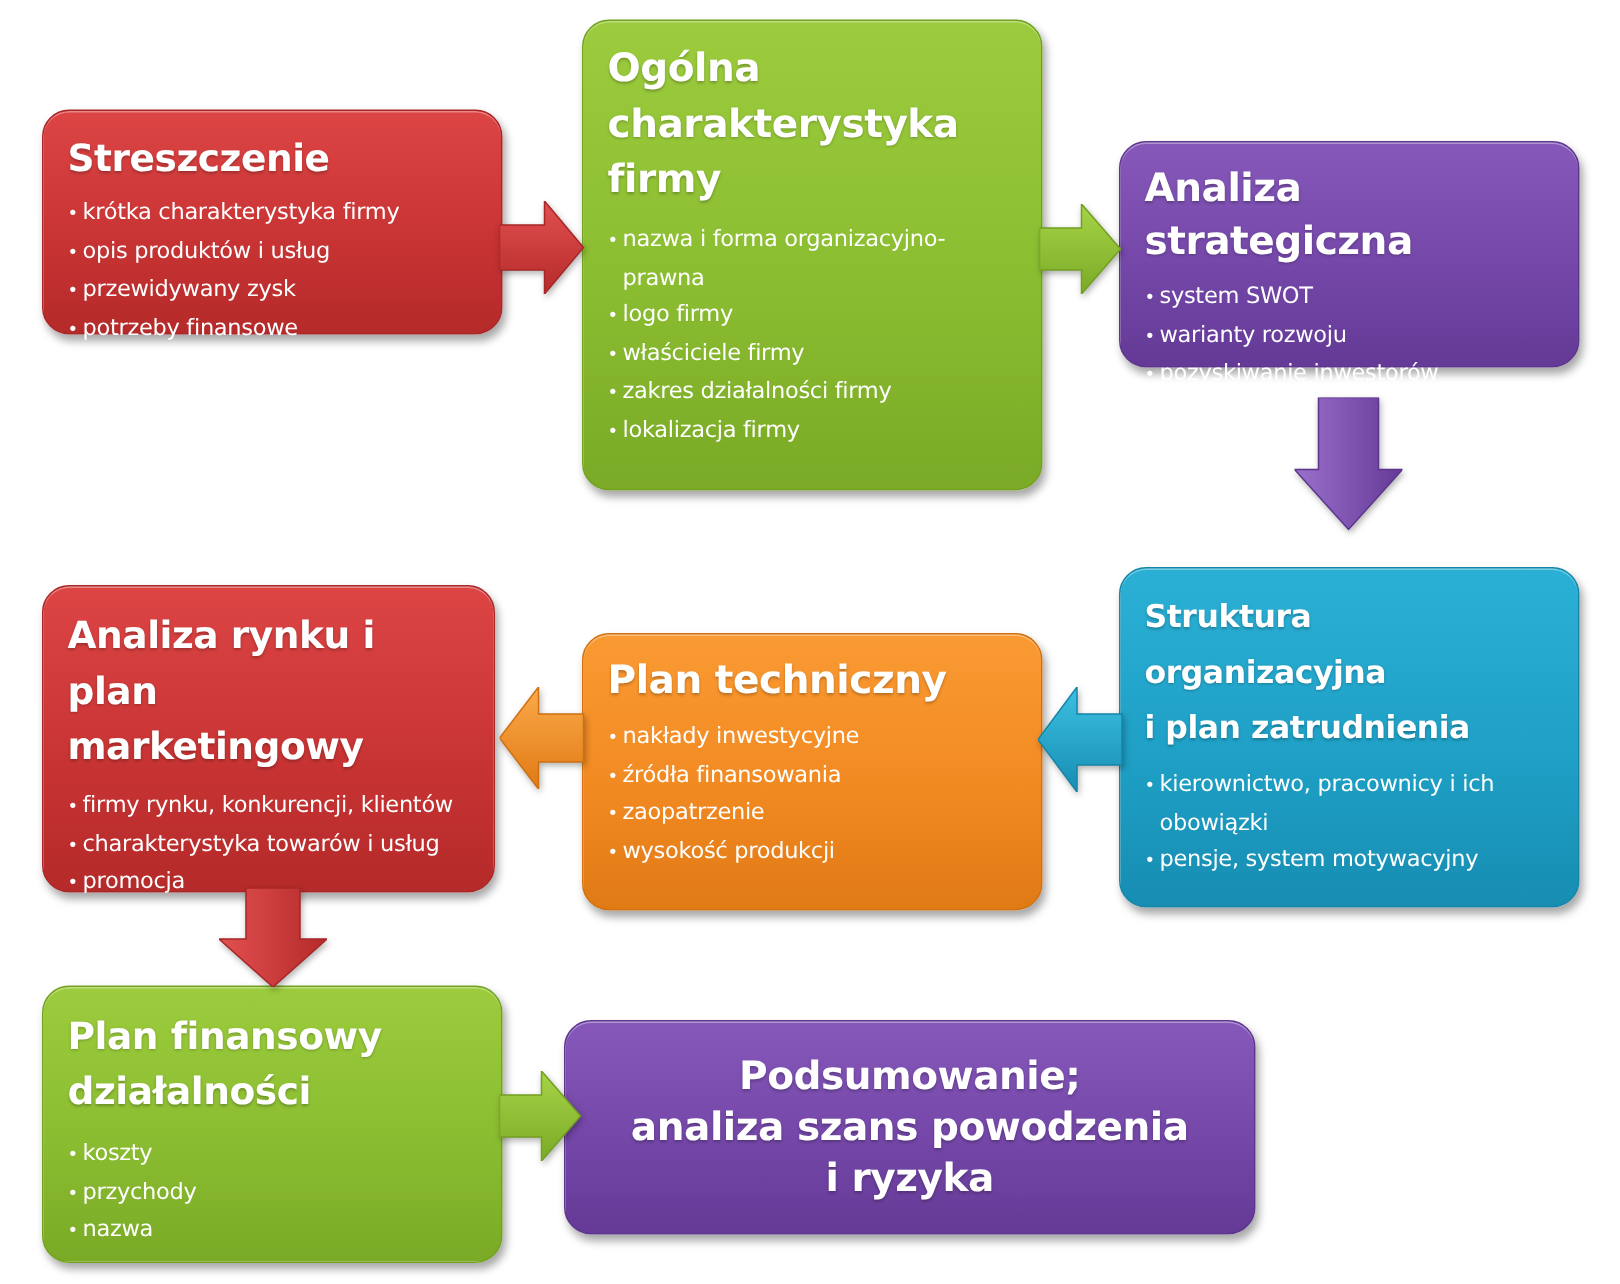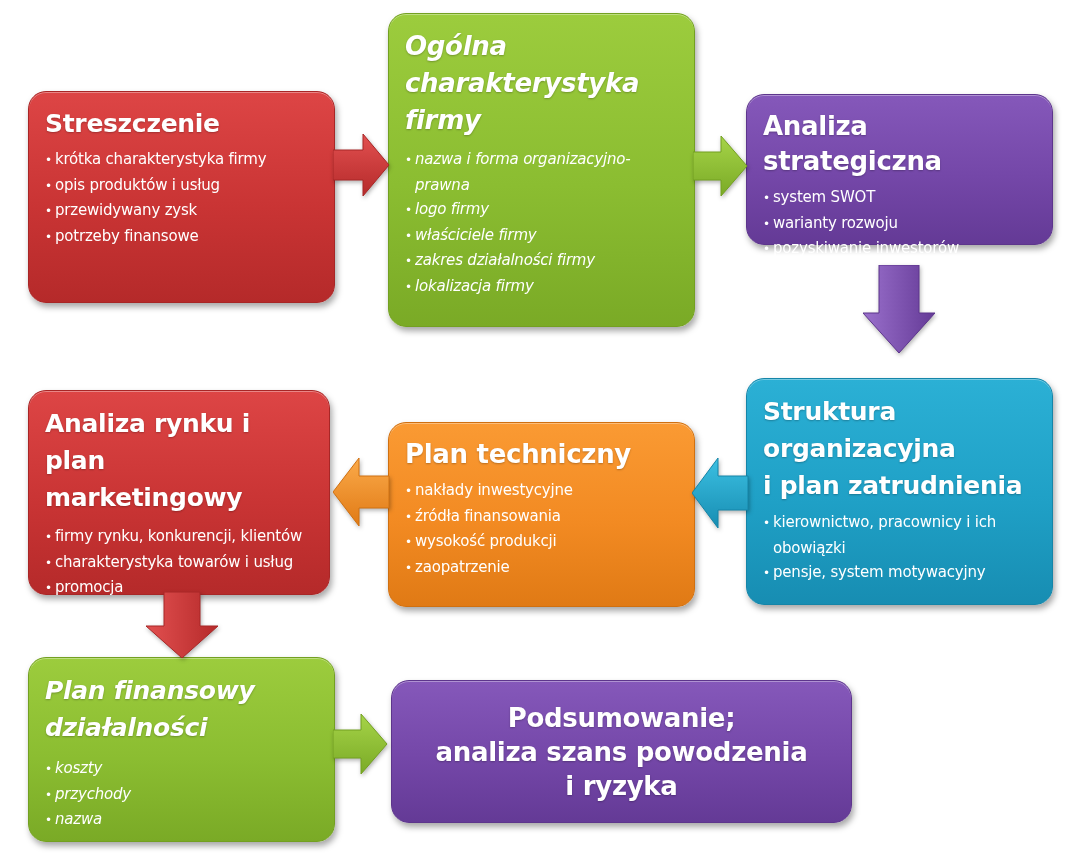--- a/index.html
+++ b/index.html
@@ -50,50 +50,49 @@
       text-indent: 0;
       font-size: 12px;
     }
     .red {
       background: linear-gradient(180deg, #dd4545 0%, #c93434 55%, #b52a2a 100%);
       border: 1px solid #a82626;
     }
     .green {
       background: linear-gradient(180deg, #9ccc3d 0%, #8bbd31 55%, #7aaa26 100%);
       border: 1px solid #73a021;
-      font-style: italic;
     }
     .purple {
       background: linear-gradient(180deg, #8558ba 0%, #7447a8 55%, #643a96 100%);
       border: 1px solid #5d358c;
     }
     .cyan {
       background: linear-gradient(180deg, #2bb0d5 0%, #1fa0c6 55%, #178db2 100%);
       border: 1px solid #1585a8;
     }
     .orange {
       background: linear-gradient(180deg, #fa9a33 0%, #f28a22 55%, #e07a15 100%);
       border: 1px solid #d07010;
     }
 
-    #box-streszczenie { left: 28px; top: 73px; width: 307px; height: 212px; margin-top: 18px; }
+    #box-streszczenie { left: 28px; top: 73px; width: 307px; height: 150px; }
     #box-ogolna { left: 388px; top: 13px; width: 307px; height: 314px; }
     #box-ogolna .title { line-height: 37px; font-size: 26px; margin-bottom: 8px; }
     #box-strategiczna { left: 746px; top: 94px; width: 307px; height: 151px; }
     #box-strategiczna .title { font-size: 26px; }
     #box-struktura { left: 746px; top: 378px; width: 307px; height: 227px; }
-    #box-struktura .title { font-size: 25px; line-height: 37px; margin-bottom: 6px; }
+    #box-struktura .title { font-size: 21px; line-height: 37px; margin-bottom: 6px; }
     #box-techniczny { left: 388px; top: 398px; width: 307px; height: 185px; margin-top: 24px; }
     #box-techniczny .title { font-size: 26px; }
     #box-rynek { left: 28px; top: 390px; width: 302px; height: 205px; }
     #box-rynek .title { line-height: 37px; margin-bottom: 8px; }
     #box-finansowy { left: 28px; top: 657px; width: 307px; height: 185px; }
     #box-finansowy .title { line-height: 37px; margin-bottom: 10px; }
     #box-podsumowanie {
-      left: 391px; top: 680px; width: 461px; height: 143px;
+      left: 376px; top: 680px; width: 461px; height: 143px;
       display: flex; align-items: center; justify-content: center;
       padding: 16px;
     }
     #box-podsumowanie .title {
       text-align: center;
       font-size: 26px;
       line-height: 34px;
       margin: 0;
     }
 
@@ -145,22 +144,22 @@
     <li>kierownictwo, pracownicy i ich obowiązki</li>
     <li>pensje, system motywacyjny</li>
   </ul>
 </div>
 
 <div class="box orange" id="box-techniczny">
   <div class="title">Plan techniczny</div>
   <ul>
     <li>nakłady inwestycyjne</li>
     <li>źródła finansowania</li>
+    <li>zaopatrzenie</li>
     <li>wysokość produkcji</li>
-    <li>zaopatrzenie</li>
   </ul>
 </div>
 
 <div class="box red" id="box-rynek">
   <div class="title">Analiza rynku i plan
 marketingowy</div>
   <ul>
     <li>firmy rynku, konkurencji, klientów</li>
     <li>charakterystyka towarów i usług</li>
     <li>promocja</li>

